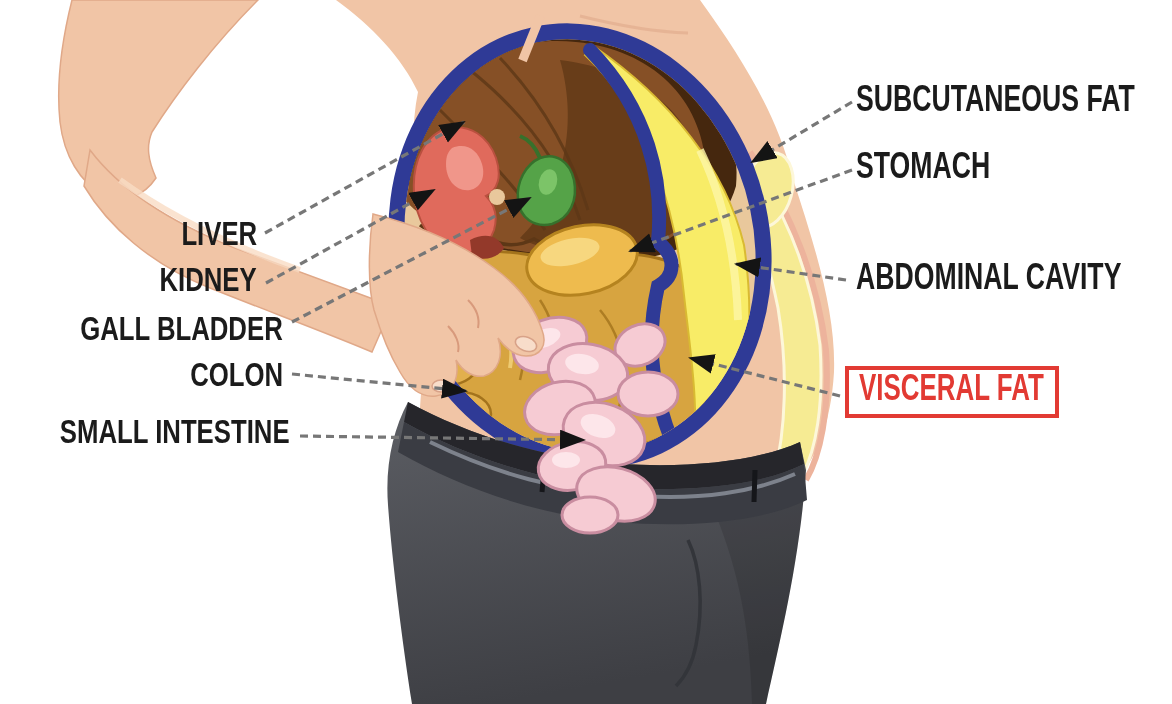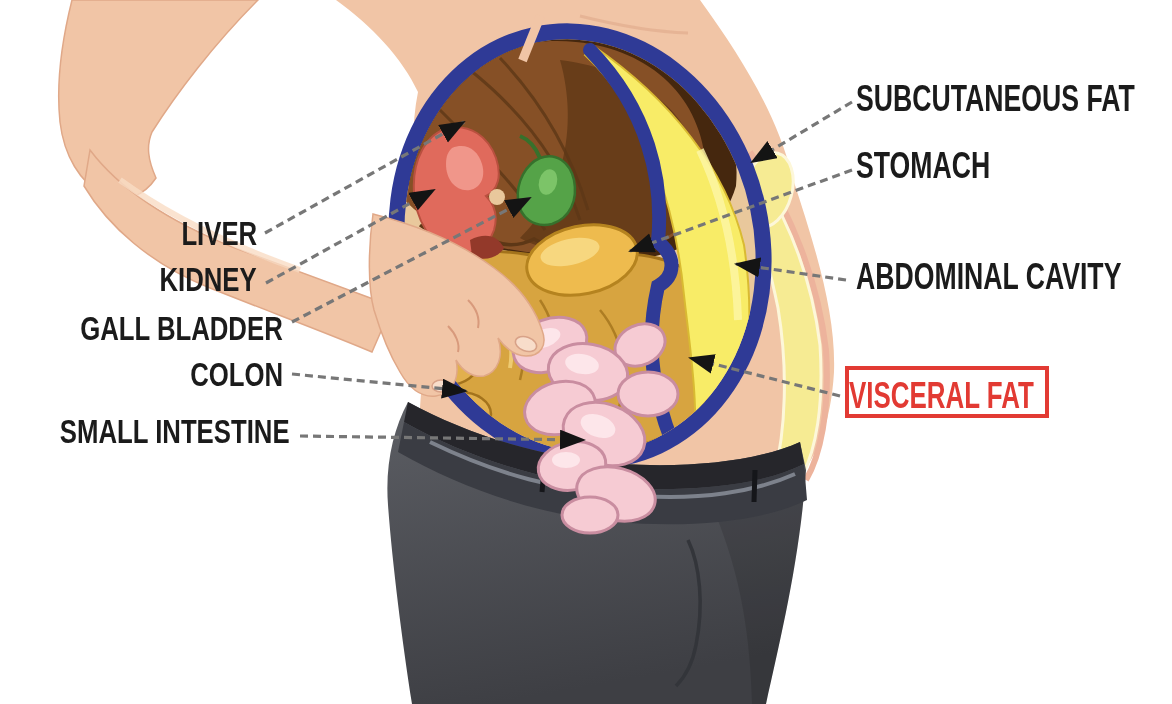--- a/index.html
+++ b/index.html
@@ -3,21 +3,21 @@
 <meta charset="utf-8">
 <style>
   html,body{margin:0;padding:0;background:#ffffff;}
   .stage{position:relative;width:1172px;height:704px;background:#ffffff;overflow:hidden;
          font-family:"Liberation Sans",sans-serif;}
   .stage svg{position:absolute;left:0;top:0;}
   .lbl{position:absolute;font-weight:bold;color:#1b1b1b;white-space:nowrap;line-height:1;}
   .lbl.l{font-size:33px;transform:scaleX(.78);transform-origin:100% 50%;}
   .lbl.r{font-size:37px;transform:scaleX(.72);transform-origin:0 50%;}
   .vbox{position:absolute;left:845px;top:366px;width:196px;height:44px;
-        border:4px solid #e23a33;display:flex;align-items:flex-end;background:#ffffff;}
+        border:4px solid #e23a33;display:flex;align-items:flex-start;padding-left:10px;background:#ffffff;}
   .vbox span{font-weight:bold;font-size:36px;color:#e23a33;white-space:nowrap;line-height:1;
         transform:scaleX(.72);transform-origin:0 50%;display:inline-block;}
 </style>
 </head>
 <body>
 
 <div class="stage">
 
 <svg width="1172" height="704" viewBox="0 0 1172 704">
   <defs>

